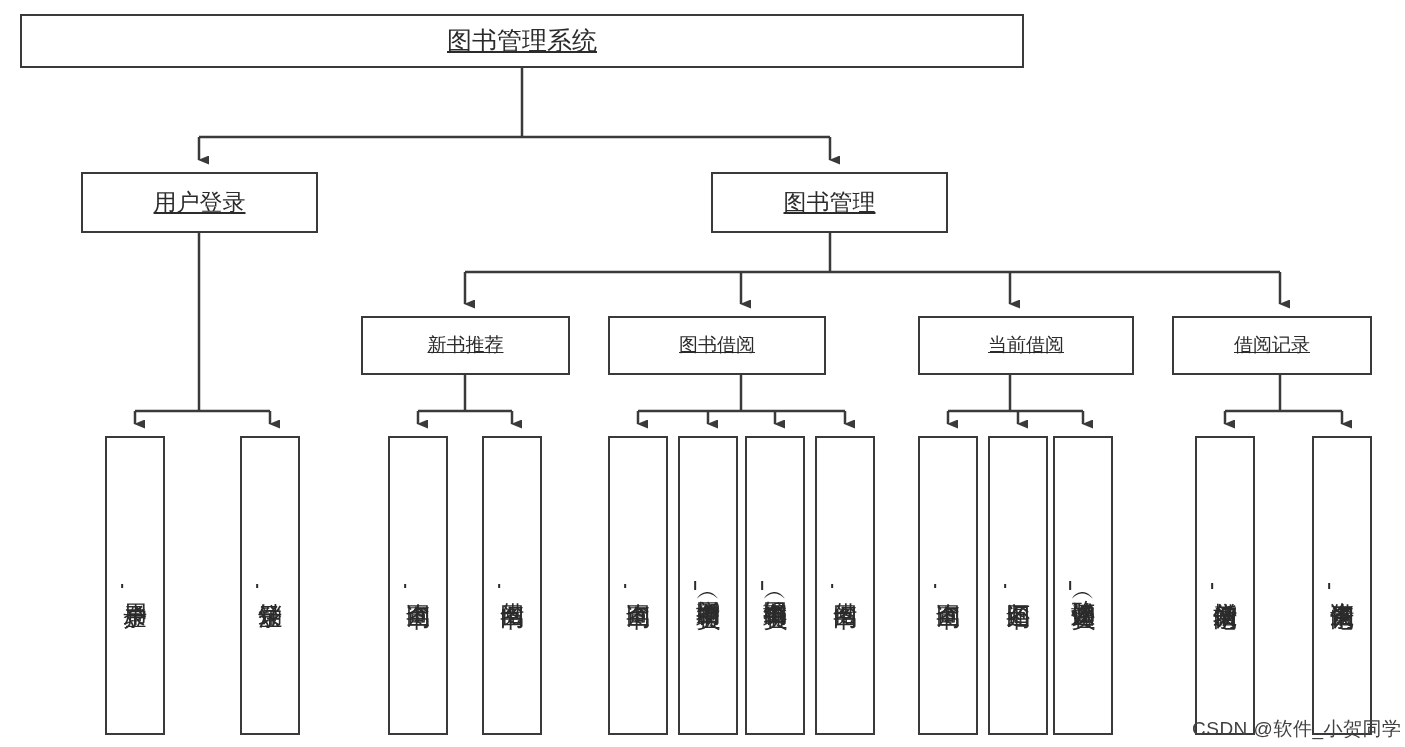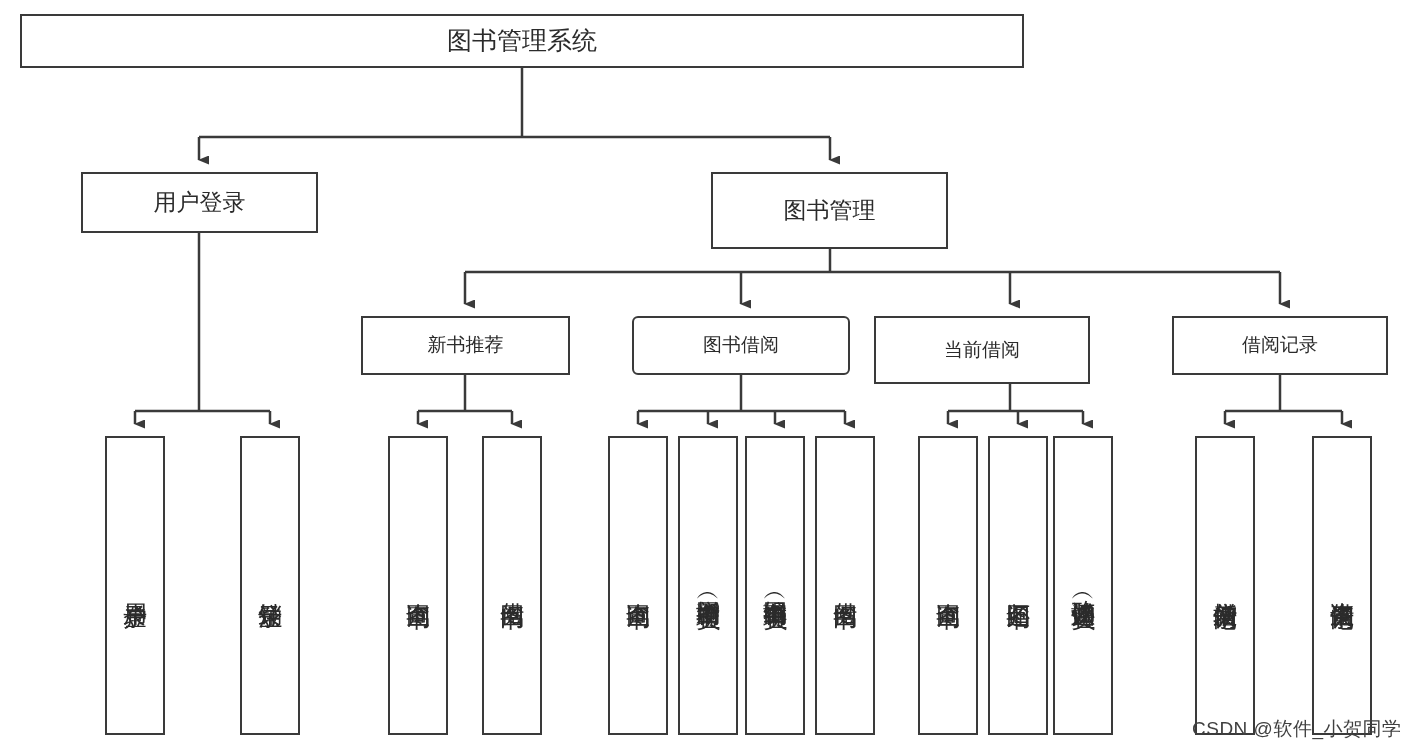--- a/index.html
+++ b/index.html
@@ -27,20 +27,21 @@
   }
   .node {
     position: absolute;
     box-sizing: border-box;
     background: #ffffff;
     border: 2.5px solid #3a3a3a;
     display: flex;
     align-items: center;
     justify-content: center;
     color: #2b2b2b;
+    text-decoration: underline;
   }
   .node.horiz {
     writing-mode: horizontal-tb;
   }
   .node.vert {
     writing-mode: vertical-rl;
     text-orientation: upright;
     letter-spacing: 1px;
   }
   .node .label {
@@ -116,34 +117,34 @@
     <path d="M1342,411 L1342,424" stroke="#3a3a3a" stroke-width="2.5" fill="none" marker-end="url(#arrow)"></path>
   </svg>
 
   <div class="node root horiz" style="left:20px; top:14px; width:1004px; height:54px;">
     <span class="label">图书管理系统</span>
   </div>
 
   <div class="node l2 horiz" style="left:81px; top:172px; width:237px; height:61px;">
     <span class="label">用户登录</span>
   </div>
-  <div class="node l2 horiz" style="left:711px; top:172px; width:237px; height:77px;">
+  <div class="node l2 horiz" style="left:711px; top:172px; width:237px; height:61px;">
     <span class="label">图书管理</span>
   </div>
 
   <div class="node l3 horiz" style="left:361px; top:316px; width:209px; height:59px;">
     <span class="label">新书推荐</span>
   </div>
-  <div class="node l3 horiz" style="left:632px; top:316px; width:218px; height:59px;border-radius:6px;">
+  <div class="node l3 horiz" style="left:608px; top:316px; width:218px; height:59px;">
     <span class="label">图书借阅</span>
   </div>
-  <div class="node l3 horiz" style="left:874px; top:316px; width:216px; height:68px;text-align:right;">
+  <div class="node l3 horiz" style="left:918px; top:316px; width:216px; height:59px;text-align:right;">
     <span class="label">当前借阅</span>
   </div>
-  <div class="node l3 horiz" style="left:1172px; top:316px; width:216px; height:59px;">
+  <div class="node l3 horiz" style="left:1172px; top:316px; width:200px; height:59px;">
     <span class="label">借阅记录</span>
   </div>
 
   <div class="node leaf vert" style="left:105px; top:436px; width:60px; height:299px;">
     <span class="label">用户登录</span>
   </div>
   <div class="node leaf vert" style="left:240px; top:436px; width:60px; height:299px;">
     <span class="label">注销登录</span>
   </div>
   <div class="node leaf vert" style="left:388px; top:436px; width:60px; height:299px;">

